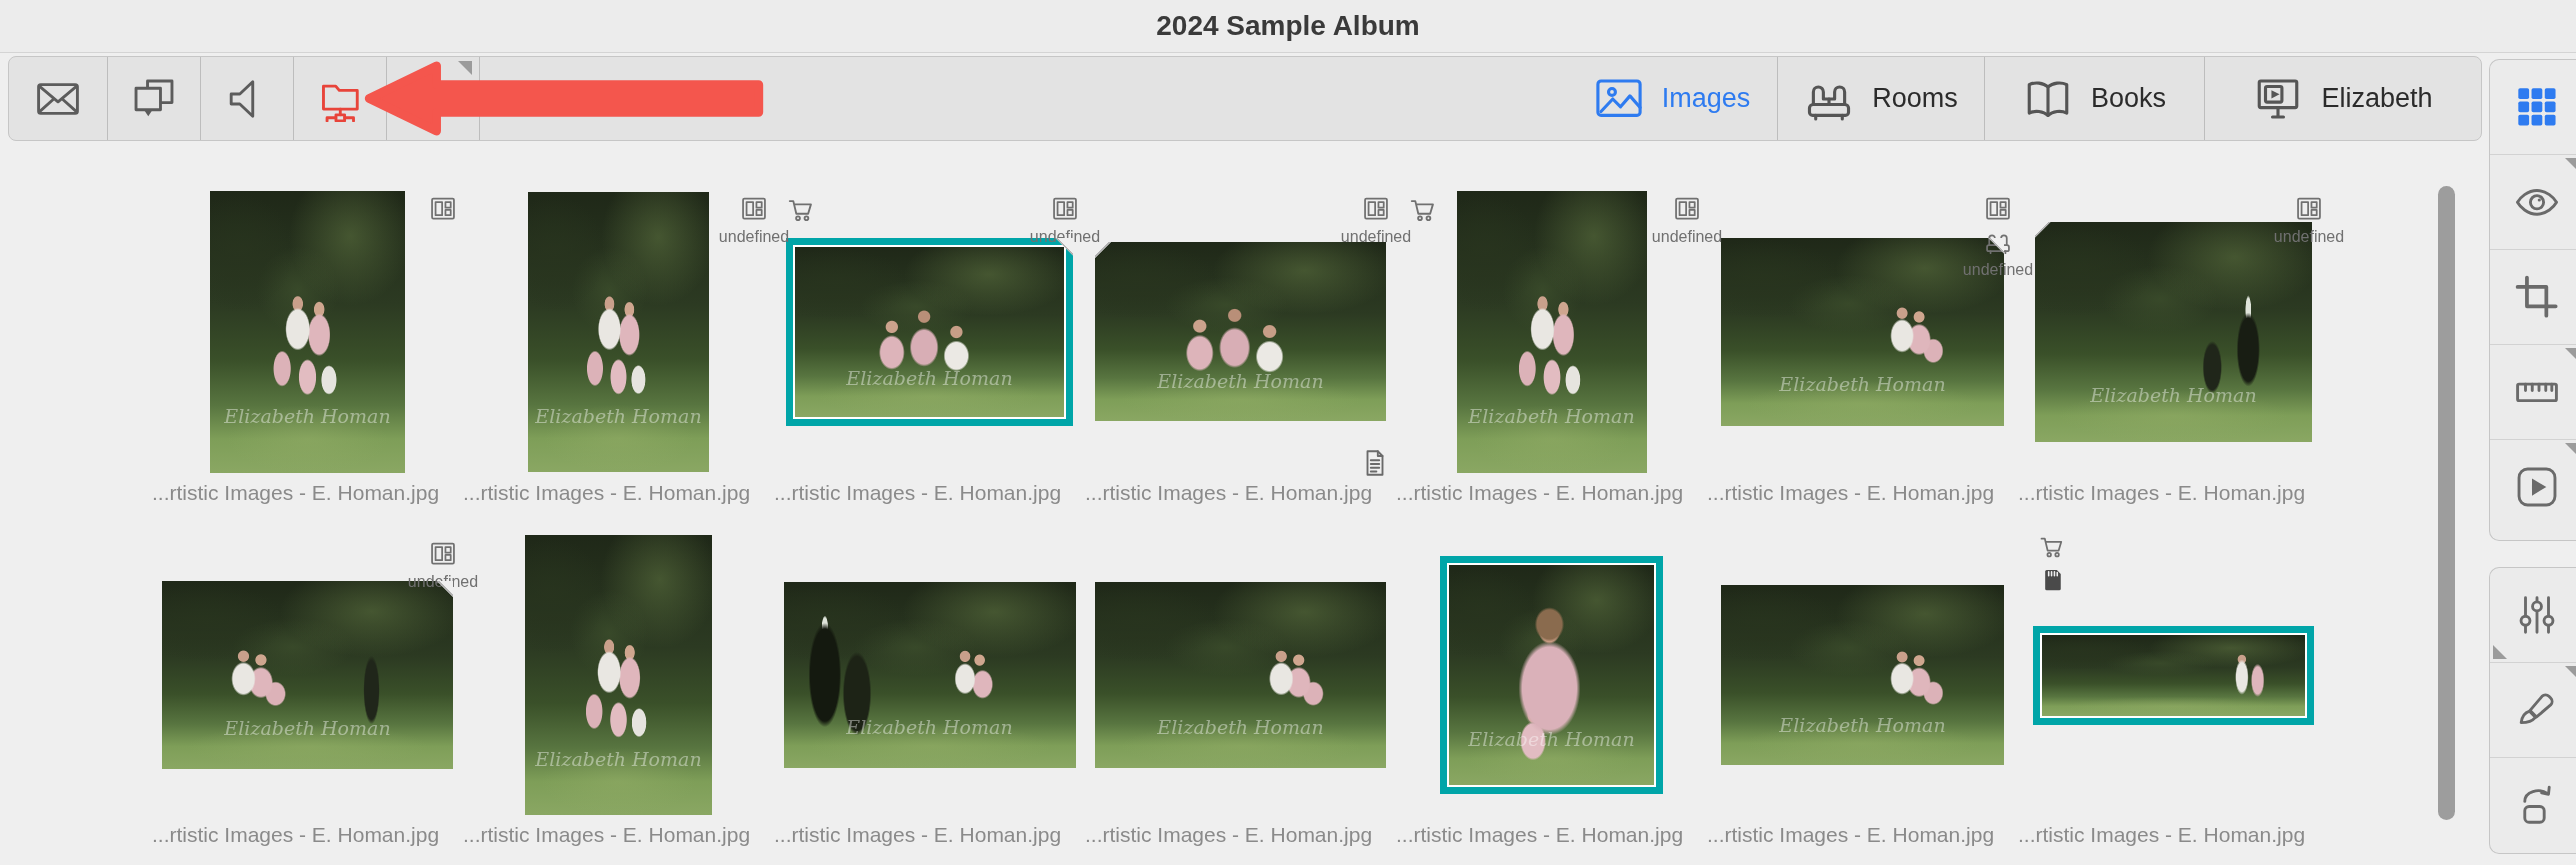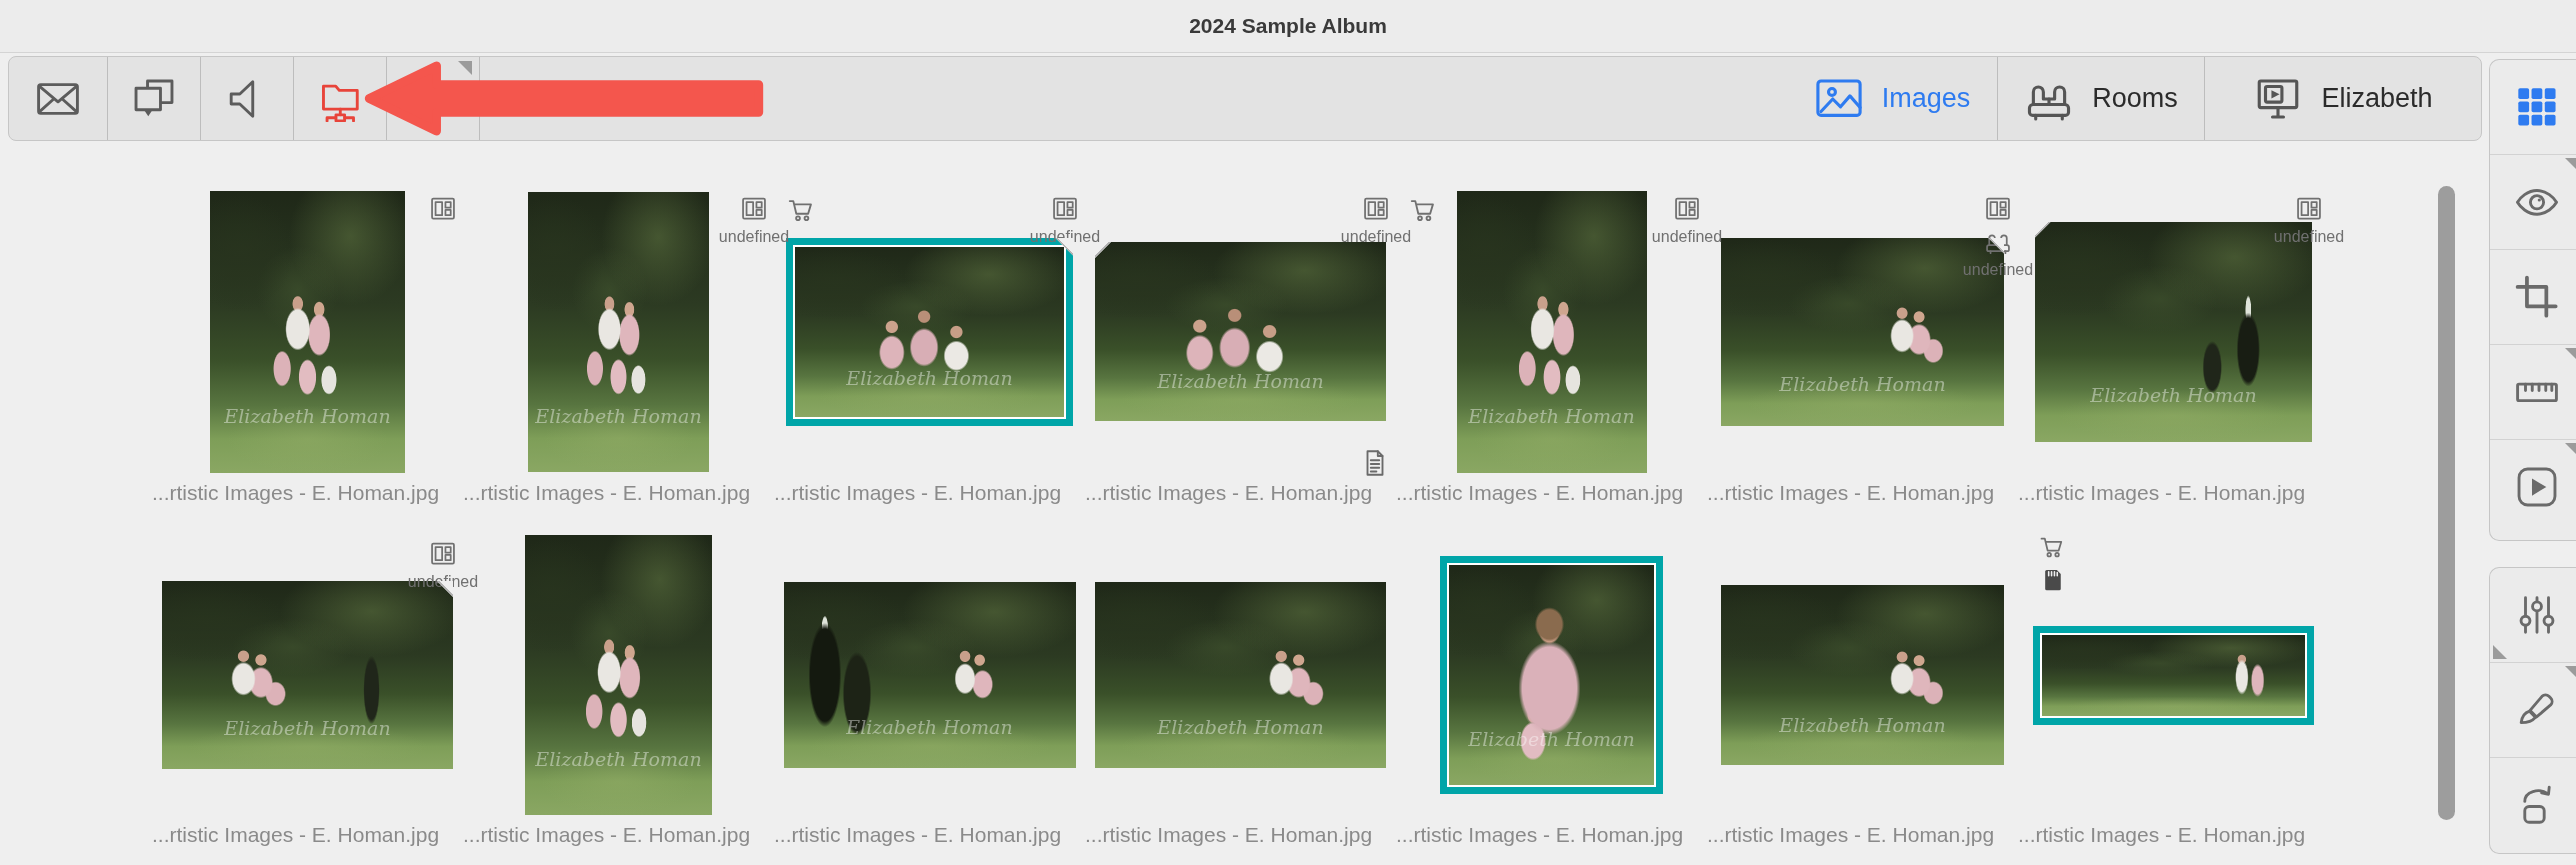--- a/index.html
+++ b/index.html
@@ -7,21 +7,21 @@
     width:2576px;height:866px;position:relative;overflow:hidden;
     background:#efefef;font-family:"Liberation Sans",sans-serif;
     -webkit-font-smoothing:antialiased;
   }
   
   .titlebar{
     position:absolute;left:0;top:0;width:2576px;height:52px;
     background:#ececec;border-bottom:1px solid #d4d4d4;
     display:flex;align-items:center;justify-content:center;
   }
-  .titlebar .title{font-size:21px;font-weight:bold;color:#3a3a3a;}
+  .titlebar .title{font-size:28px;font-weight:bold;color:#3a3a3a;}
   
   .toolbar{
     position:absolute;left:8px;top:56px;width:2474px;height:85px;
     background:#e3e3e3;border:1px solid #c6c6c6;border-radius:8px;
     box-sizing:border-box;display:flex;
   }
   .tb-btn{
     width:93px;height:100%;flex:none;display:flex;align-items:center;justify-content:center;
     border-right:1px solid #bdbdbd;color:#5c5c5c;cursor:default;box-sizing:border-box;
   }
@@ -232,20 +232,29 @@
       <div class="tab" style="width: 207px;">
         <span style="display:flex">
           <svg viewBox="0 0 32 32" fill="none" stroke="currentColor" stroke-width="2" stroke-linecap="round" stroke-linejoin="round">
             <path d="M6 19.5v-8a3.2 3.2 0 016.4 0V16h7.2v-4.5a3.2 3.2 0 016.4 0v8"></path>
             <path d="M3.5 21.8a2.3 2.3 0 012.3-2.3h20.4a2.3 2.3 0 012.3 2.3v2.7a2 2 0 01-2 2H5.5a2 2 0 01-2-2z"></path>
             <path d="M7.5 26.5v2.3M24.5 26.5v2.3M16 16v3.5"></path>
           </svg>
         </span>
         <span class="tab-label">Rooms</span>
       </div>
+      <div class="tab" style="width: 220px;">
+        <span style="display:flex">
+          <svg viewBox="0 0 32 32" fill="none" stroke="currentColor" stroke-width="2" stroke-linecap="round" stroke-linejoin="round">
+            <path d="M16 8.3C13 5.5 7.6 5 4 6.8V25c3.6-1.8 9-1.3 12 1.5 3-2.8 8.4-3.3 12-1.5V6.8C24.4 5 19 5.5 16 8.3z"></path>
+            <path d="M16 8.3V26.5"></path>
+          </svg>
+        </span>
+        <span class="tab-label">Books</span>
+      </div>
       <div class="tab" style="width: 277px;">
         <span style="display:flex">
           <svg viewBox="0 0 32 32" fill="none" stroke="currentColor" stroke-width="2" stroke-linecap="round" stroke-linejoin="round">
             <rect x="4" y="4.5" width="24" height="17" rx="1"></rect>
             <rect x="8" y="8" width="10.5" height="10" rx="1"></rect>
             <path d="M11.8 10.4l5.2 2.6-5.2 2.6z" fill="currentColor" stroke="none"></path>
             <path d="M16 21.5v6M12.5 27.5h7"></path>
           </svg>
         </span>
         <span class="tab-label">Elizabeth</span>

